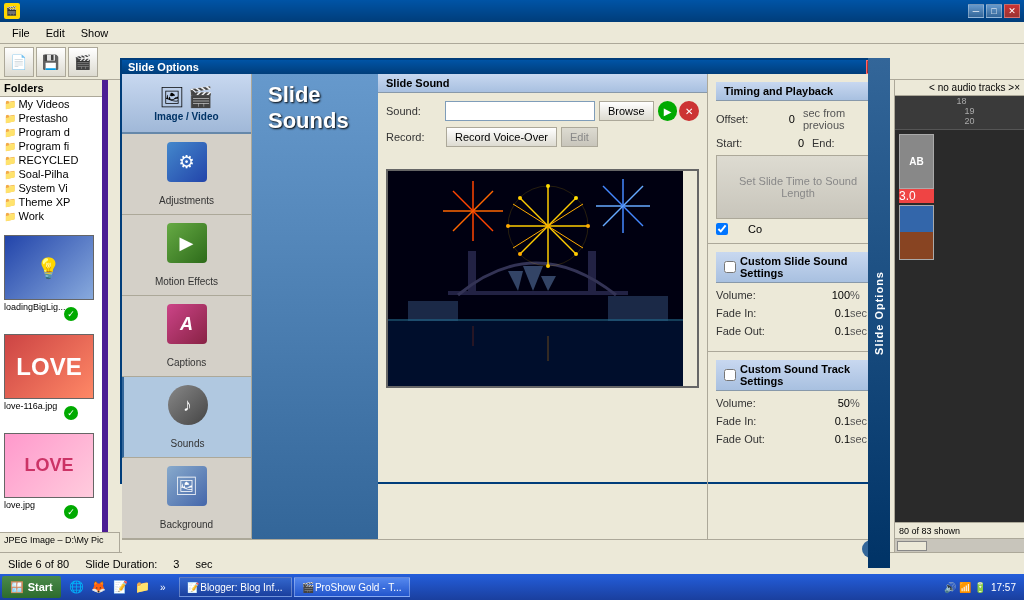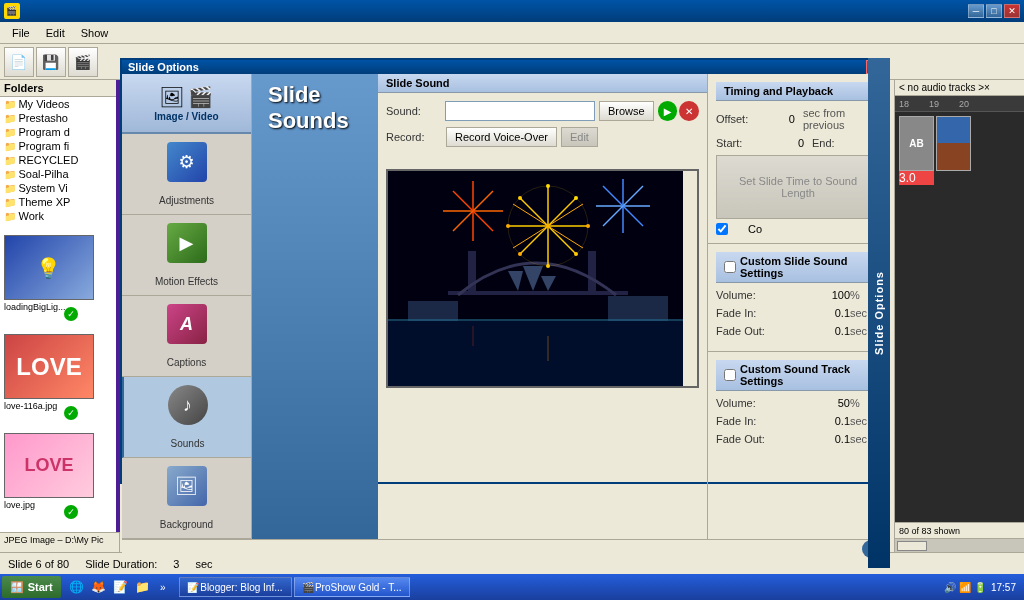--- a/index.html
+++ b/index.html
@@ -150,21 +150,21 @@
     <div class="menu-item">Edit</div>
     <div class="menu-item">Show</div>
   </div>
 
   <div class="toolbar">
     <div class="toolbar-btn">📄</div>
     <div class="toolbar-btn">💾</div>
     <div class="toolbar-btn">🎬</div>
   </div>
 
-  <div style="position:absolute; top:80px; left:0; width:120px; bottom:48px; background:white; border-right:4px solid #4c1d95; overflow:hidden;">
+  <div style="position:absolute; top:80px; left:0; width:108px; bottom:48px; background:white; border-right:6px solid #4c1d95; overflow:hidden;">
     <div class="sidebar-header">Folders</div>
 
     <div class="folder-item">
         <span class="folder-icon">📁</span>
         <span>My Videos</span>
       </div>
     <div class="folder-item">
         <span class="folder-icon">📁</span>
         <span>Prestasho</span>
       </div>
@@ -452,34 +452,34 @@
         </div>
       </div>
 
       <div style="height:22px; background:#ece9d8; border-top:1px solid #aca899; display:flex; align-items:center; justify-content:flex-end; padding:0 8px;">
         <div style="width:18px;height:18px;background:#336699;border-radius:50%;color:white;display:flex;align-items:center;justify-content:center;font-size:11px;font-weight:bold;cursor:pointer;">?</div>
       </div>
     </div>
   </div>
 
   <div style="position:absolute; right:0; top:80px; width:130px; bottom:48px; background:#ece9d8; border-left:1px solid #aca899; display:flex; flex-direction:column;">
-    <div style="background:#ece9d8; border-bottom:1px solid #aca899; padding:2px 4px; font-size:10px; display:flex; justify-content:flex-start; align-items:center;">
+    <div style="background:#ece9d8; border-bottom:1px solid #aca899; padding:2px 4px; font-size:10px; display:flex; justify-content:flex-end; align-items:center;">
       <span>&lt; no audio tracks &gt;</span>
       <span style="cursor:pointer;">×</span>
     </div>
 
     <div style="flex:1; background:#2a2a2a; position:relative; overflow:hidden;">
 
-      <div style="background:#3a3a3a; height:16px; display:flex; align-items:center; border-bottom:1px solid #555;">
+      <div style="background:#3a3a3a; height:34px; display:flex; align-items:center; border-bottom:1px solid #555;flex-direction:column;">
         <span style="color:#aaa; font-size:9px; margin-left:4px;">18</span>
         <span style="color:#aaa; font-size:9px; margin-left:20px;">19</span>
         <span style="color:#aaa; font-size:9px; margin-left:20px;">20</span>
       </div>
 
-      <div style="display:flex; gap:2px; padding:4px; position:relative; top:0;">
+      <div style="display:flex; gap:2px; padding:4px; position:relative; top:0;flex-direction:column;">
 
         <div style="width:35px; position:relative;">
           <div style="width:35px; height:55px; background:#888; border:1px solid #aaa; display:flex;align-items:center;justify-content:center;font-size:10px;color:white;font-weight:bold;">AB</div>
           <div style="background:#ef4444;color:white;font-size:12px;text-align:left;">3.0</div>
         </div>
 
         <div style="width:35px; position:relative;">
           <div style="width:35px; height:55px; background:linear-gradient(to bottom, #3366aa 50%, #884422 50%); border:1px solid #aaa;"></div>
         </div>
       </div>

